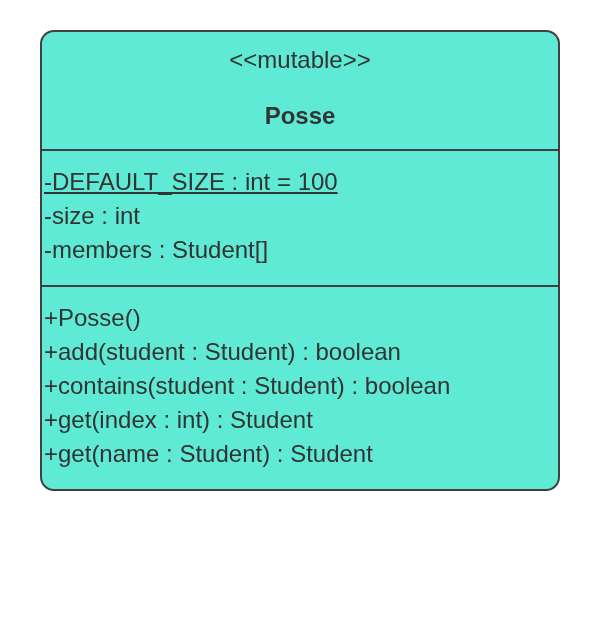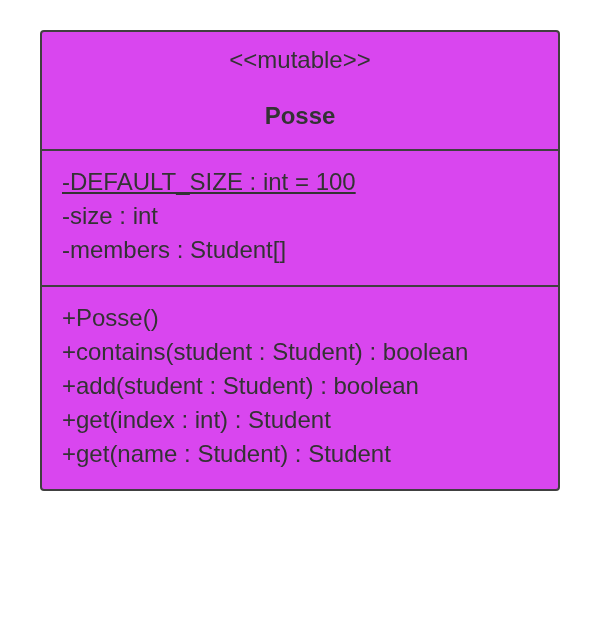--- a/index.html
+++ b/index.html
@@ -10,40 +10,40 @@
     body {
       width: 600px;
       height: 628px;
       background: #ffffff;
       font-family: Arial, Helvetica, sans-serif;
       padding: 30px 40px;
       color: #333333;
     }
     .uml-class {
       border: 2.5px solid #404040;
-      border-radius: 4px;
+      border-radius: 14px;
       overflow: hidden;
-      background: #d946ef;
+      background: #5eead4;
     }
     .uml-header {
       text-align: center;
       padding: 12px 20px 16px 20px;
       border-bottom: 2px solid #404040;
       font-size: 24px;
       line-height: 1.35;
     }
     .stereotype {
       font-weight: 400;
     }
     .classname {
       font-weight: 700;
       margin-top: 24px;
     }
     .uml-section {
-      padding: 14px 20px 18px 20px;
+      padding: 14px 20px 18px 2px;
       font-size: 24px;
       line-height: 1.42;
     }
     .uml-section + .uml-section {
       border-top: 2px solid #404040;
     }
     .attr-row, .method-row {
       white-space: nowrap;
     }
     .static {
@@ -61,19 +61,19 @@
   </div>
 
   <div class="uml-section">
     <div class="attr-row static">-DEFAULT_SIZE : int = 100</div>
     <div class="attr-row">-size : int</div>
     <div class="attr-row">-members : Student[]</div>
   </div>
 
   <div class="uml-section">
     <div class="method-row">+Posse()</div>
+    <div class="method-row">+add(student : Student) : boolean</div>
     <div class="method-row">+contains(student : Student) : boolean</div>
-    <div class="method-row">+add(student : Student) : boolean</div>
     <div class="method-row">+get(index : int) : Student</div>
     <div class="method-row">+get(name : Student) : Student</div>
   </div>
 
 </div>
 
 </body></html>

